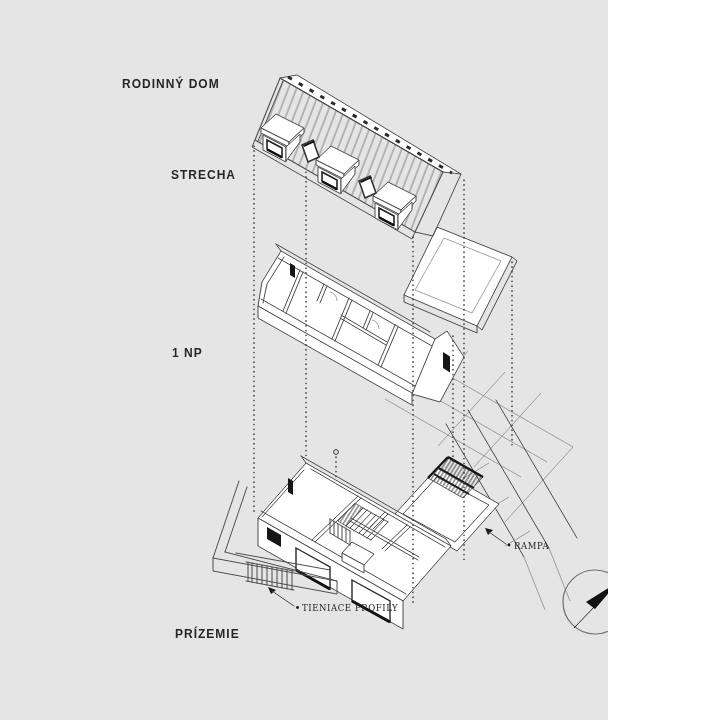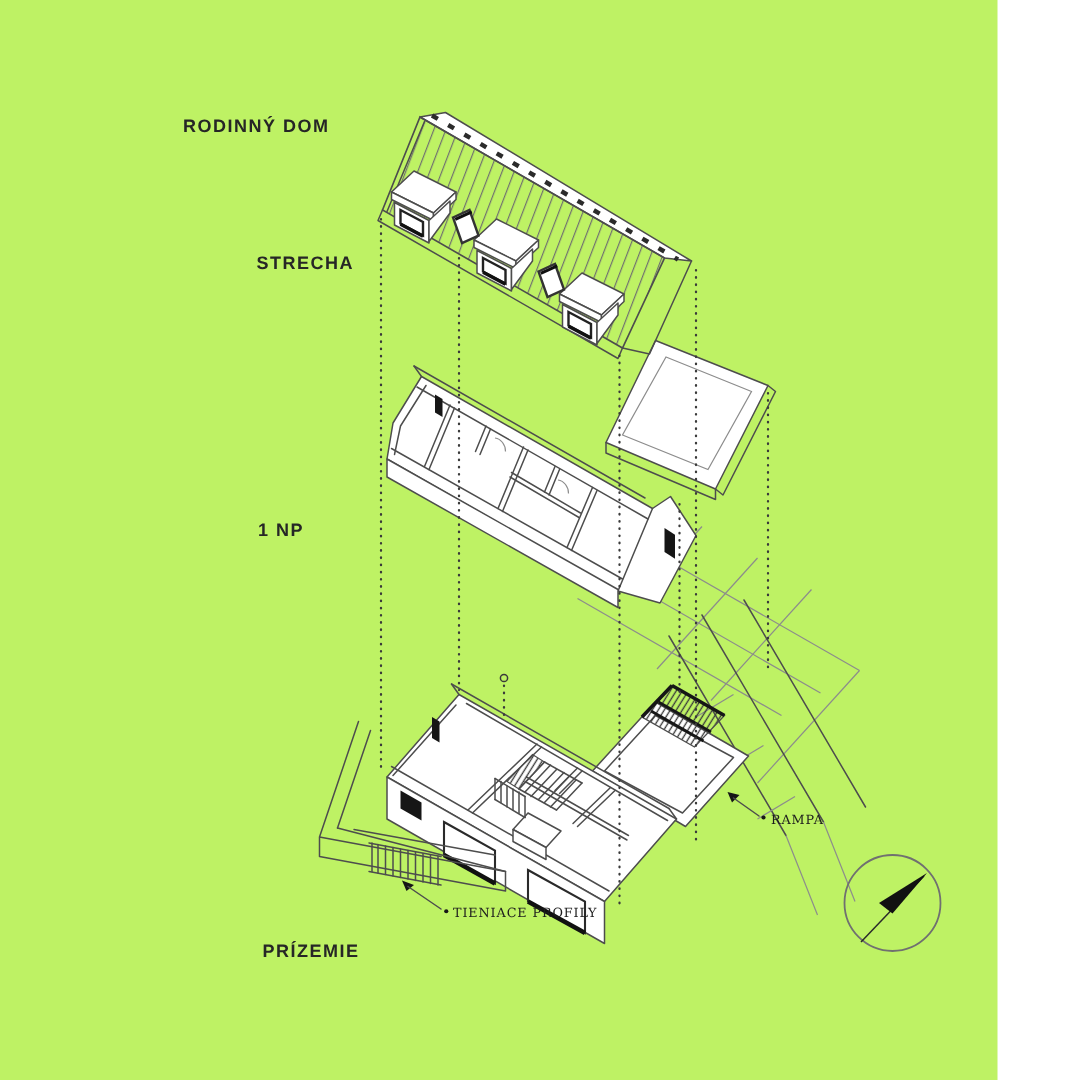--- a/index.html
+++ b/index.html
@@ -1,16 +1,16 @@
 <!DOCTYPE html>
 <html><head>
 <meta charset="utf-8">
 <style>
   html,body{margin:0;padding:0;background:#ffffff;}
-  .page{position:relative;width:665px;height:720px;background:#bef264;overflow:hidden;
+  .page{position:relative;width:608px;height:720px;background:#e5e5e5;overflow:hidden;
         font-family:"Liberation Sans",sans-serif;}
   svg{position:absolute;left:0;top:0;}
   .lvl-label{font-family:"Liberation Sans",sans-serif;font-weight:bold;font-size:12px;
              letter-spacing:1px;fill:#262626;}
   .ann-label{font-family:"DejaVu Serif","Liberation Serif",serif;font-size:8.5px;
              letter-spacing:0.6px;fill:#1d1d1d;}
   .ln{stroke:#4d4d4d;stroke-width:1;fill:none;stroke-linejoin:round;stroke-linecap:round;}
   .lnl{stroke:#8c8c8c;stroke-width:0.8;fill:none;}
   .face{fill:#ffffff;stroke:#4d4d4d;stroke-width:1;stroke-linejoin:round;}
   .dark{fill:#161616;stroke:none;}

